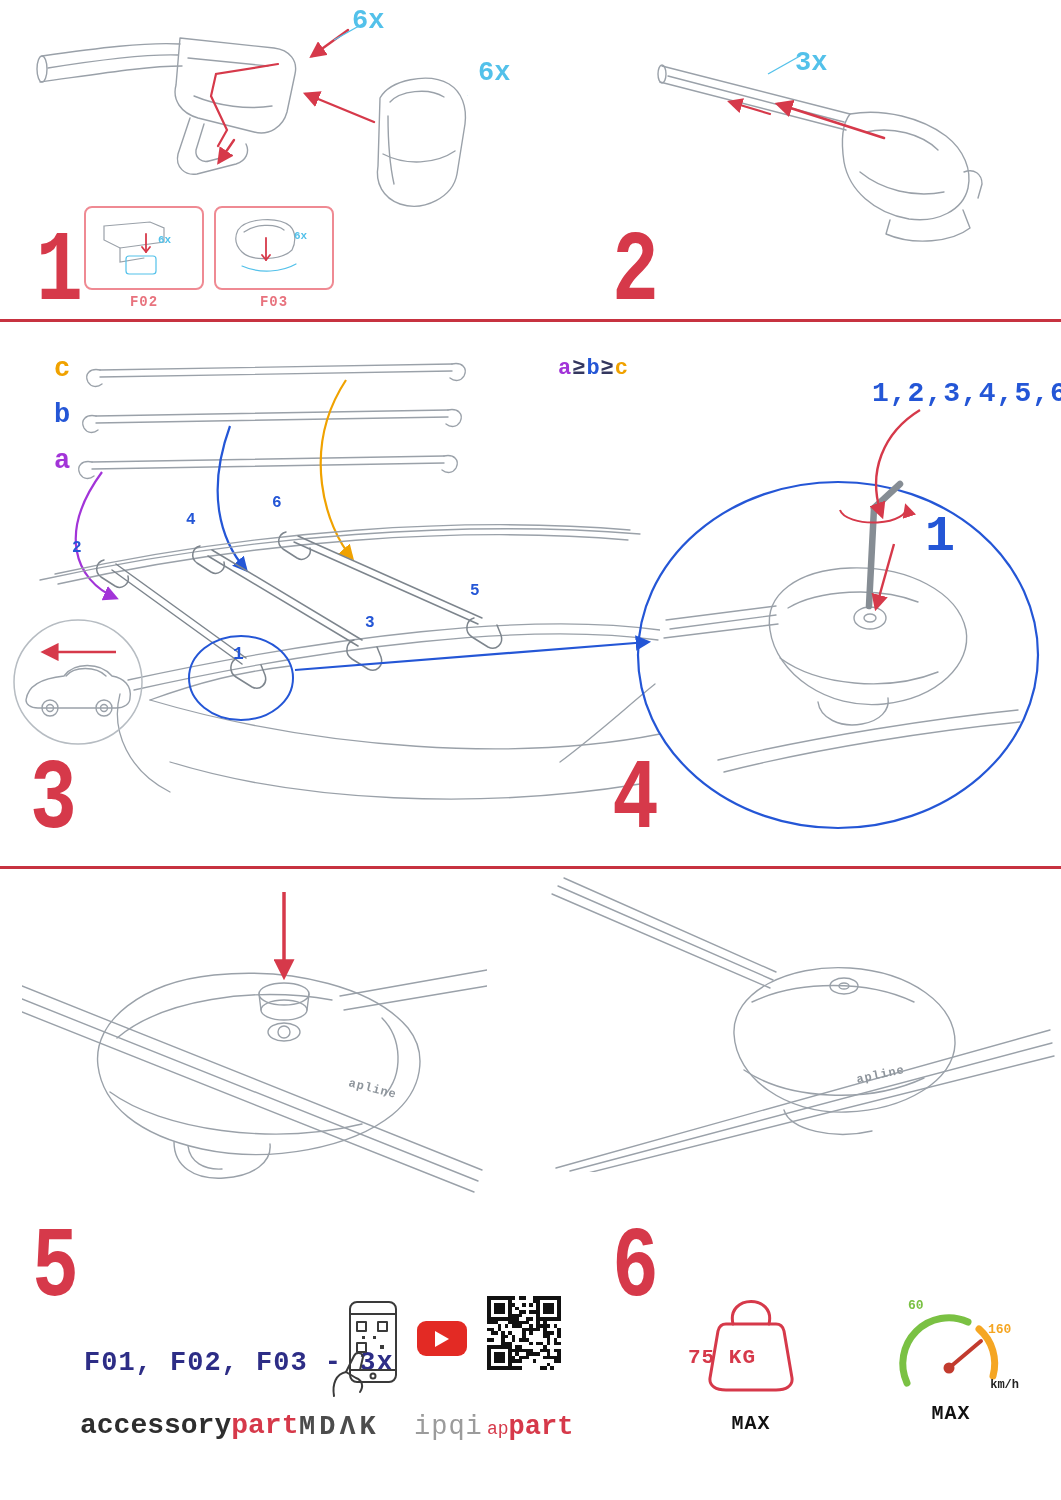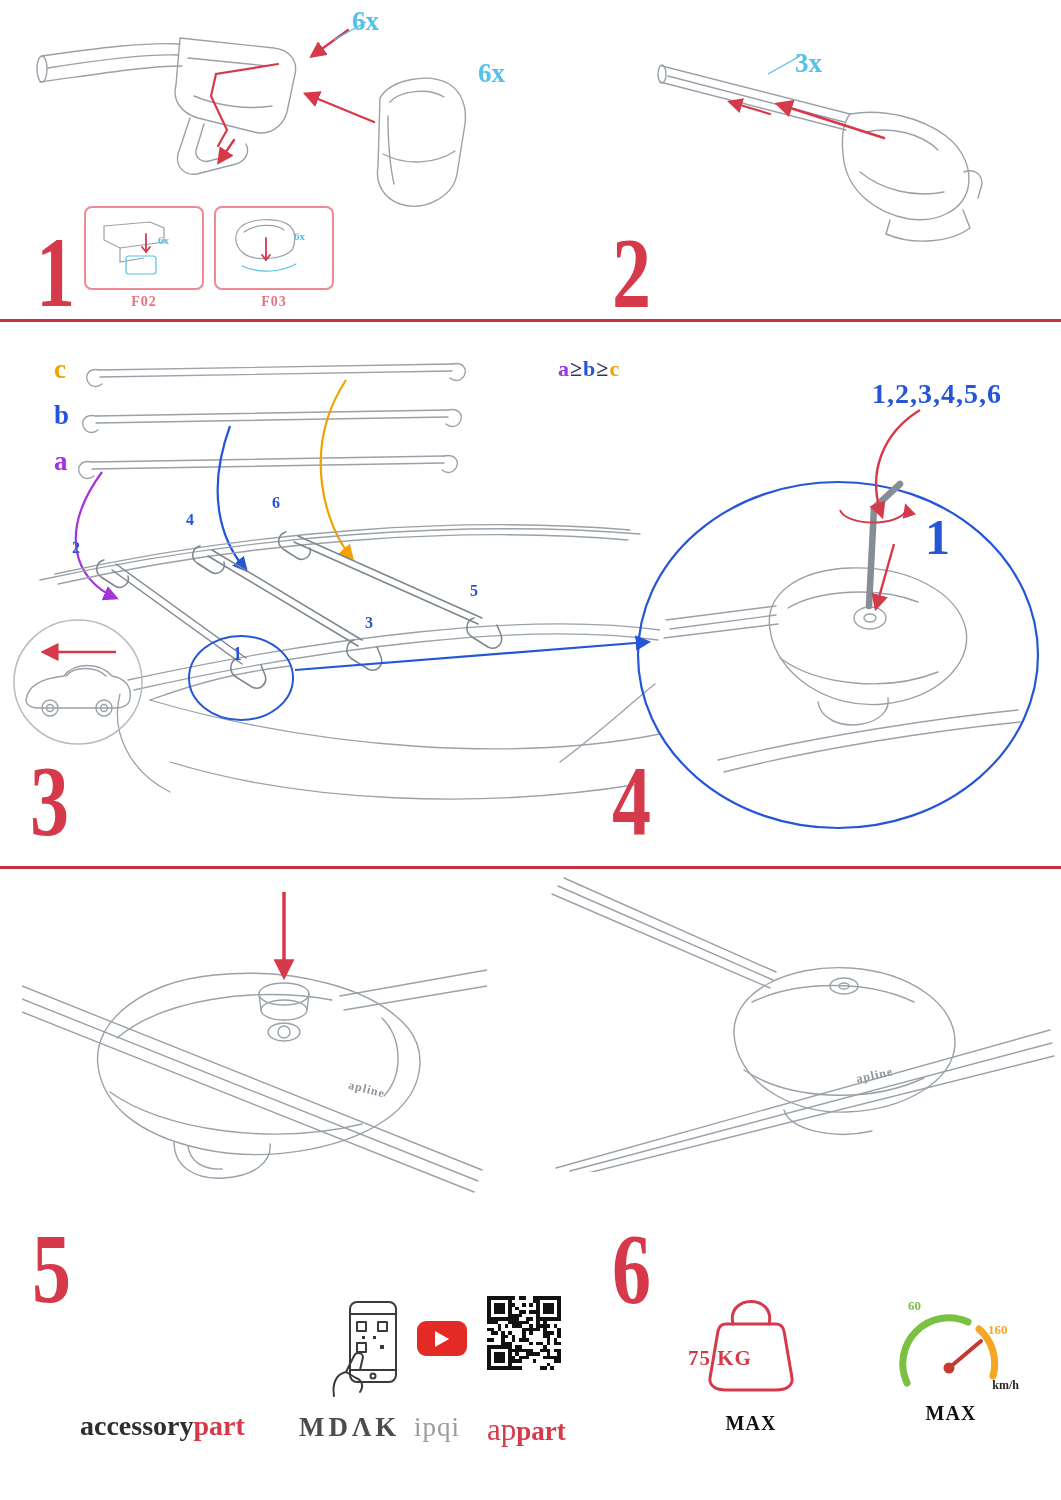--- a/index.html
+++ b/index.html
@@ -1,39 +1,39 @@
 <!DOCTYPE html>
 <html><head>
 <meta charset="utf-8">
 <style>
   *{margin:0;padding:0;box-sizing:border-box}
   html,body{background:#fff}
   #page{position:relative;width:1061px;height:1500px;background:#fff;overflow:hidden;
-        font-family:Liberation Serif, serif;color:#222}
+        font-family:Liberation Mono, monospace;color:#222}
   .abs{position:absolute}
   svg{display:block}
   .stepnum{color:#d6394a;font-size:100px;font-weight:700;line-height:.9;
            transform:scaleX(.78);transform-origin:left top;letter-spacing:0}
   .qty{color:#53c1ea;font-size:27px;font-weight:700}
   .qty-sm{color:#53c1ea;font-size:11px;font-weight:700}
   .partbox{border:2px solid #ef8a93;border-radius:8px;background:#fff}
   .boxlabel{color:#e8737e;font-size:14px;font-weight:700;text-align:center;letter-spacing:1px}
   .divider{left:0;width:1061px;height:3px;background:#c73240}
   .barlabel{font-size:27px;font-weight:700;line-height:1}
   .c-orange{color:#f0a200}.c-blue{color:#2456d6}.c-purple{color:#a234d8}.c-dark{color:#33365e}
   .rule{font-size:22px;font-weight:700;letter-spacing:1px}
   .posnum{color:#2456d6;font-weight:700;font-size:16px;line-height:1}
   .seq{color:#2456d6;font-weight:700;font-size:28px;letter-spacing:1px}
   .big1{color:#2456d6;font-weight:700;font-size:50px;line-height:1}
   .note{color:#2d2d86;font-size:27px;font-weight:700;letter-spacing:1px}
   .logo-dark{color:#2e2e2e;font-size:28px;font-weight:700}
   .logo-red{color:#d6394a;font-size:28px;font-weight:700}
   .mdak{color:#4c4c4c;font-size:27px;font-weight:700;letter-spacing:4px}
   .ipqi{color:#9b9b9b;font-size:27px;font-weight:500;letter-spacing:1px}
-  .apline-a{color:#d6394a;font-size:31px;font-weight:400}
+  .apline-a{color:#d6394a;font-size:18px;font-weight:400}
   .apline-b{color:#d6394a;font-size:27px;font-weight:700}
   .maxlabel{color:#111;font-size:20px;font-weight:700;letter-spacing:1px;text-align:center}
   .kg{color:#d6394a;font-size:21px;font-weight:700;letter-spacing:1px}
   .kmh{color:#222;font-size:12px;font-weight:700;text-align:right}
   .sp-60{color:#7ac143;font-size:13px;font-weight:700}
   .sp-120{color:#f5a623;font-size:13px;font-weight:700}
   .clamp-logo{color:#8e959c;font-size:12px;font-weight:700;letter-spacing:1px}
   .yt{background:#e32a24;border-radius:9px;display:flex;align-items:center;justify-content:center}
   .yt-tri{width:0;height:0;border-top:8px solid transparent;border-bottom:8px solid transparent;
           border-left:14px solid #fff}
@@ -315,20 +315,21 @@
       <path d="M206,198 C250,228 330,232 386,206"></path>
       <ellipse cx="306" cy="114" rx="14" ry="8"></ellipse>
       <ellipse cx="306" cy="114" rx="5" ry="3"></ellipse>
       <path d="M246,238 C252,258 296,268 334,259"></path>
     </g>
   </svg>
   <span class="abs clamp-logo" style="left:856px;top:1068px;transform:rotate(-12deg)">apline</span>
 
   <div class="abs stepnum" style="left:612px;top:1224px">6</div>
 
+  <div class="abs note" style="left:84px;top:1348px">F01, F02, F03 - 3x</div>
 
   <svg class="abs" style="left:326px;top:1300px" width="78" height="100" viewBox="0 0 78 100">
     <g stroke="#3a3a3a" stroke-width="2" fill="none" stroke-linecap="round" stroke-linejoin="round">
       <rect x="24" y="2" width="46" height="80" rx="7"></rect>
       <path d="M24,14 L70,14 M24,70 L70,70"></path>
       <rect x="31" y="22" width="9" height="9"></rect>
       <rect x="52" y="22" width="9" height="9"></rect>
       <rect x="31" y="43" width="9" height="9"></rect>
       <circle cx="47" cy="76" r="2.5"></circle>
       <path d="M8,96 C6,84 10,74 20,72 L30,78 C36,80 38,86 34,92"></path>

